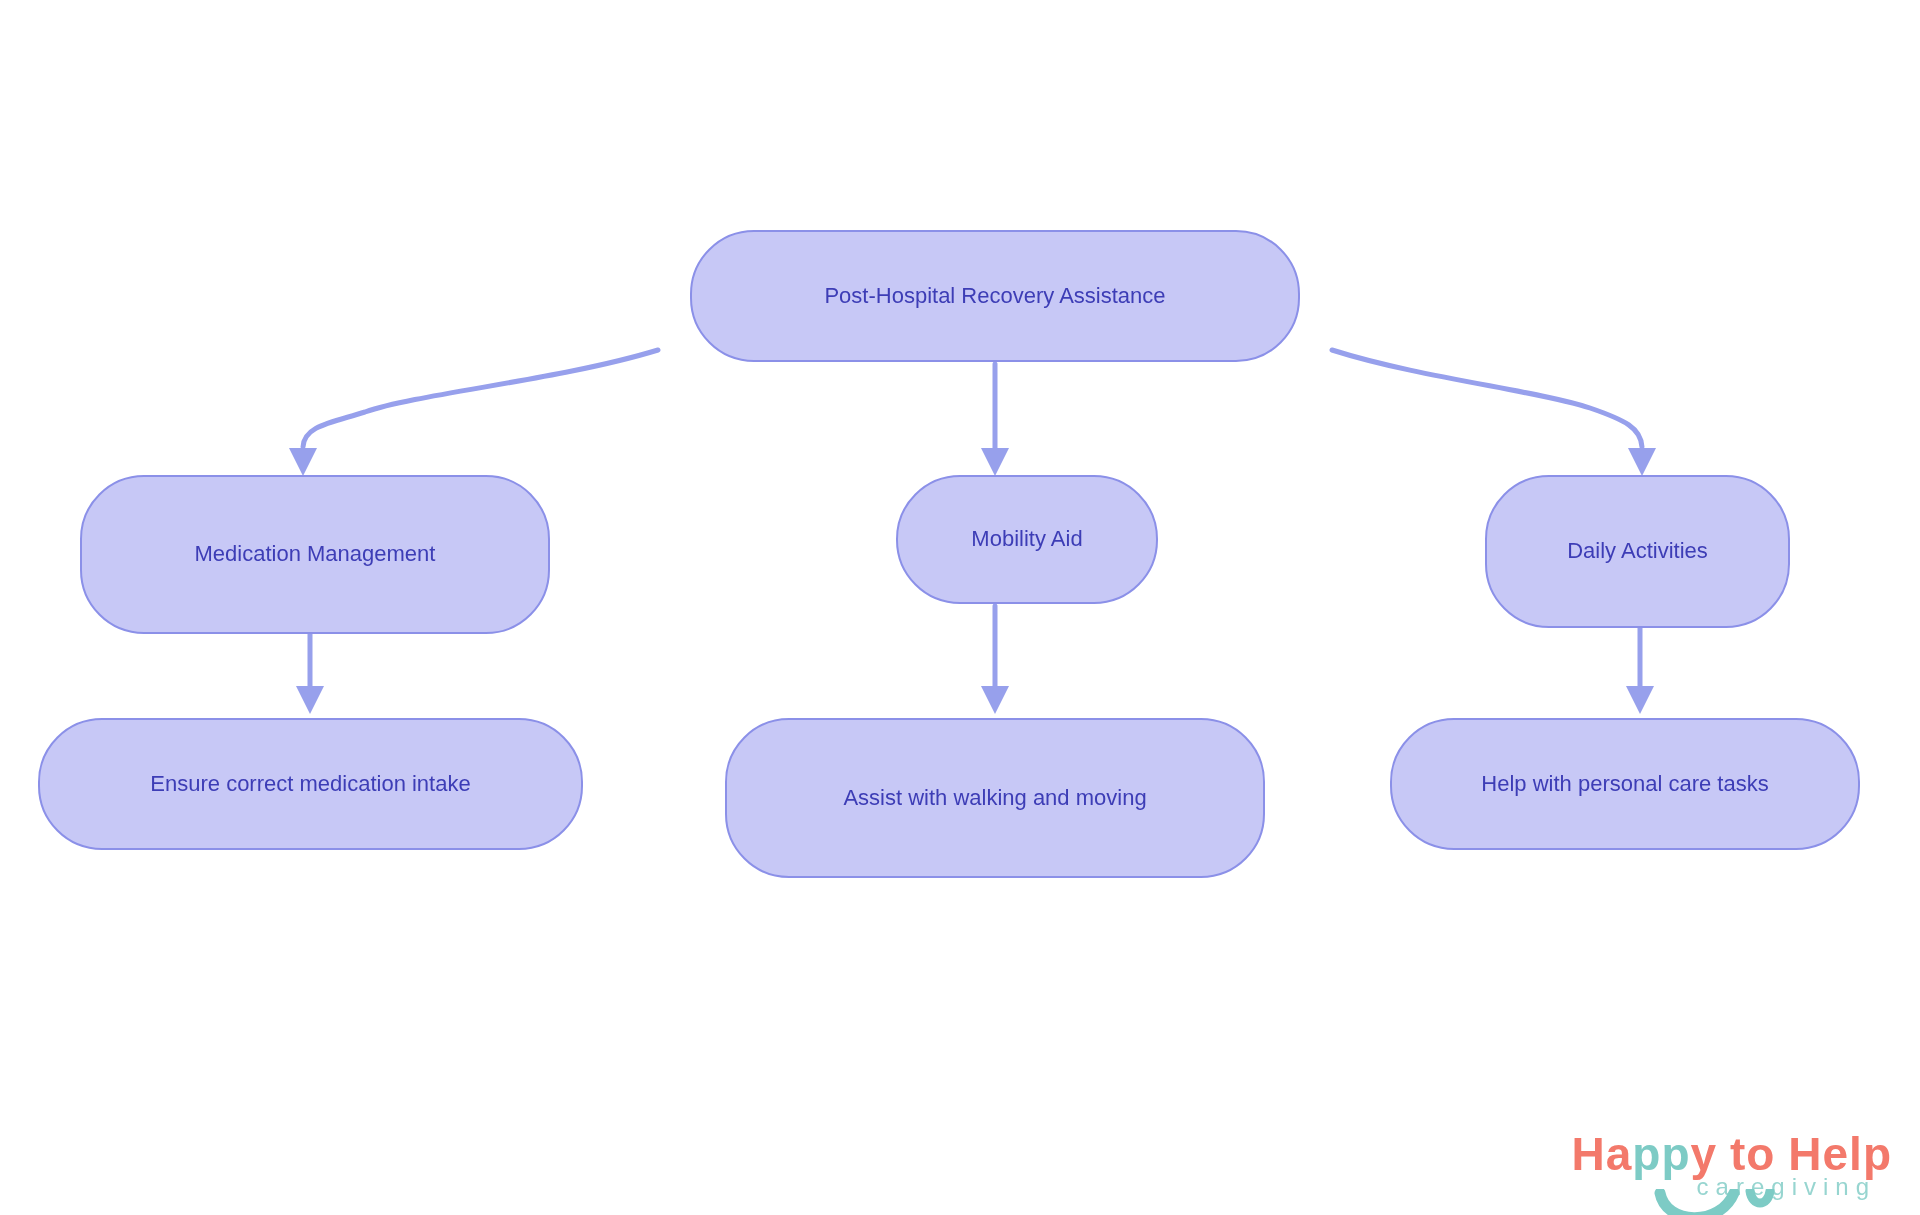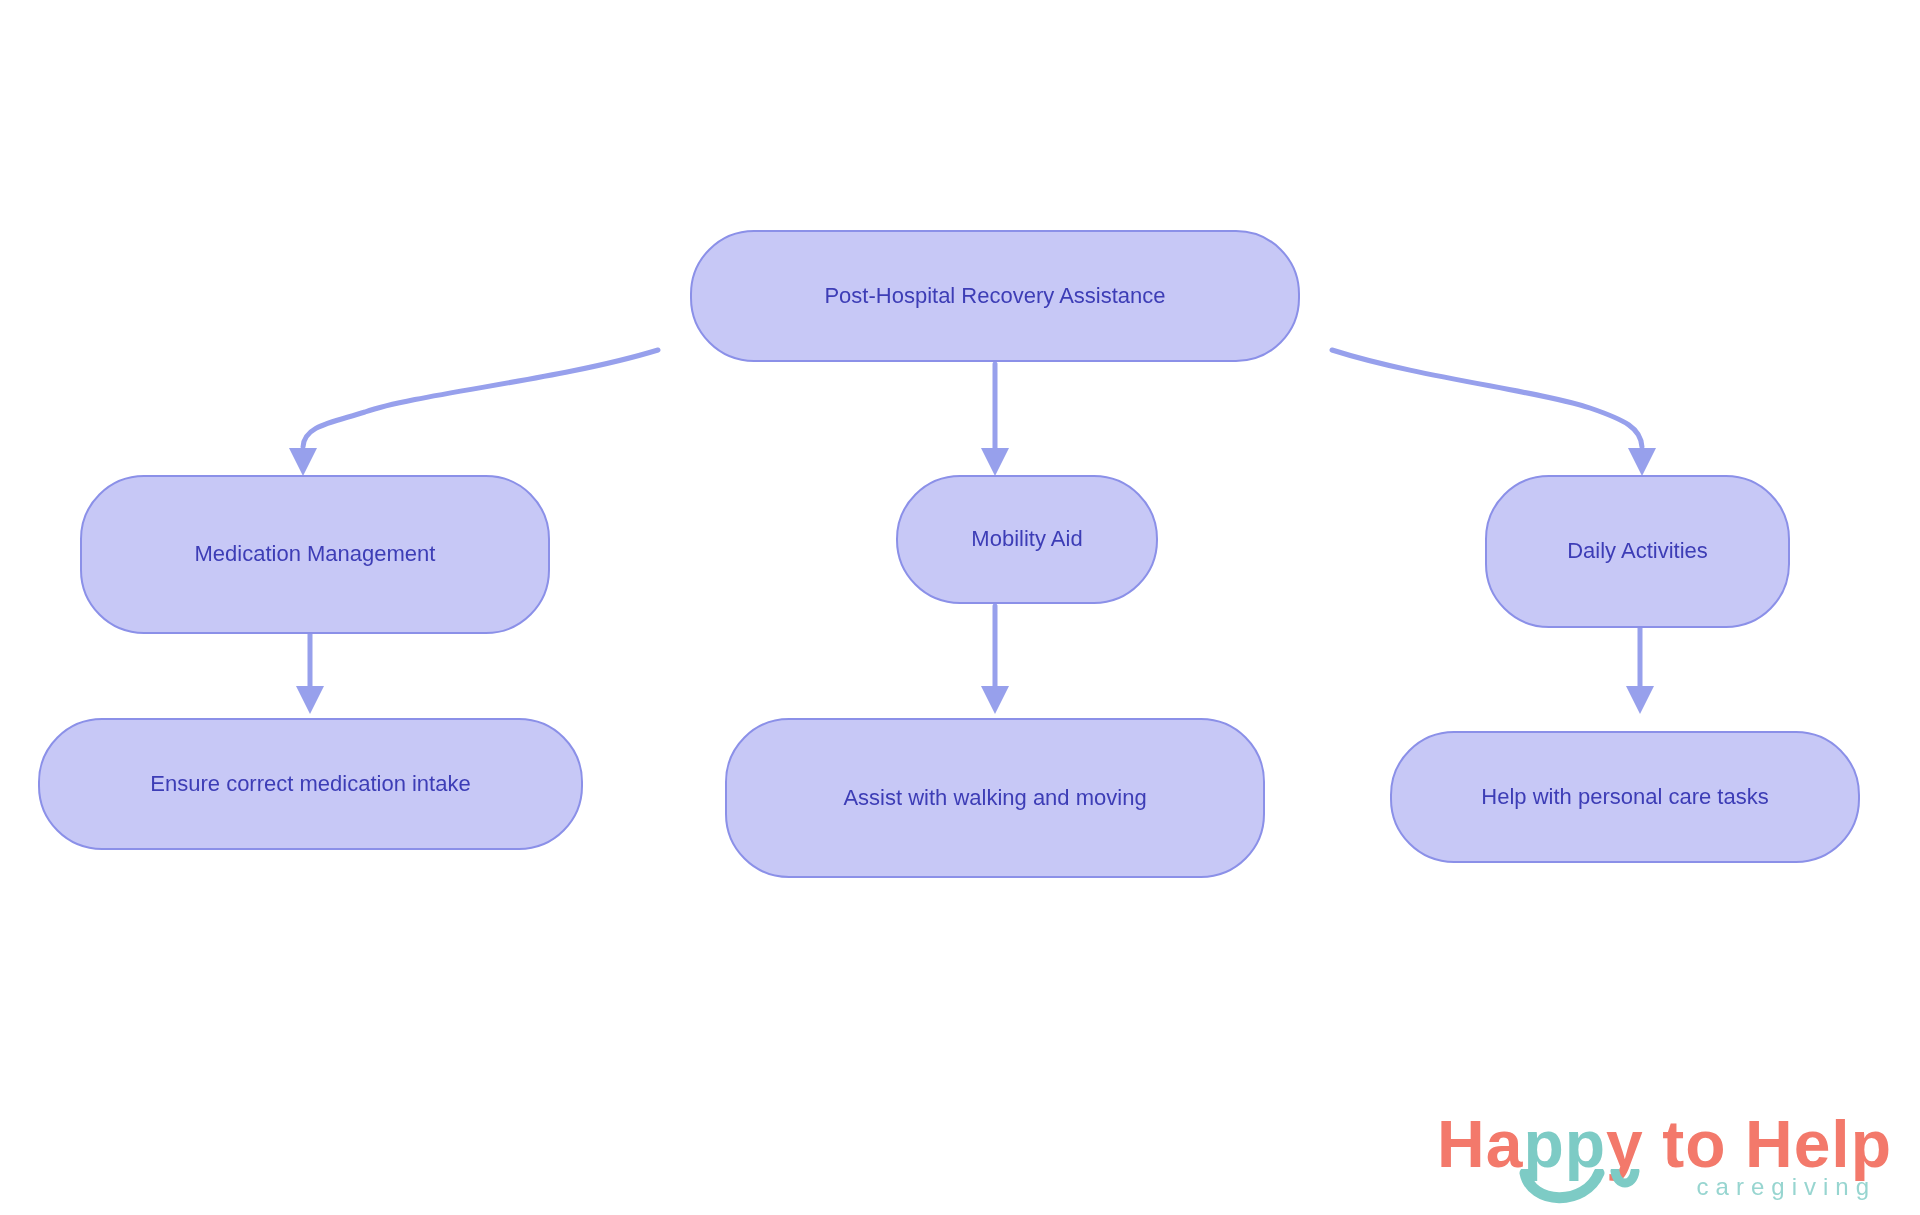--- a/index.html
+++ b/index.html
@@ -47,21 +47,21 @@
   .node span { padding: 0 18px; }
 
   .logo {
     position: absolute;
     right: 28px;
     bottom: 14px;
     text-align: right;
   }
   .logo-main {
     position: relative;
-    font-size: 66px;
+    font-size: 46px;
     font-weight: bold;
     letter-spacing: 1px;
     line-height: 1;
     color: var(--logo-coral);
     white-space: nowrap;
   }
   .logo-main .coral { color: var(--logo-coral); }
   .logo-main .teal { color: var(--logo-teal); }
   .logo-main .sp { margin-left: 0.28em; }
   .logo-smile { position: absolute; left: 82px; top: 58px; }
@@ -117,21 +117,21 @@
   <div class="node" style="left:1485px; top:475px; width:305px; height:153px;">
     <span>Daily Activities</span>
   </div>
 
   <div class="node" style="left:38px; top:718px; width:545px; height:132px;">
     <span>Ensure correct medication intake</span>
   </div>
   <div class="node" style="left:725px; top:718px; width:540px; height:160px;">
     <span>Assist with walking and moving</span>
   </div>
-  <div class="node" style="left:1390px; top:718px; width:470px; height:132px;margin-top:13px;">
+  <div class="node" style="left:1390px; top:718px; width:470px; height:132px;">
     <span>Help with personal care tasks</span>
   </div>
 
   <div class="logo">
     <div class="logo-main">
       <span class="coral">Ha</span><span class="teal">pp</span><span class="coral">y</span><span class="coral sp">to</span><span class="coral sp">Help</span>
       <svg class="logo-smile" width="140" height="50" viewBox="0 0 140 50">
         <path d="M 6 4 C 12 36, 66 38, 80 4" stroke-width="11"></path>
         <path d="M 96 2 C 98 18, 114 18, 116 2" stroke-width="9"></path>
       </svg>

